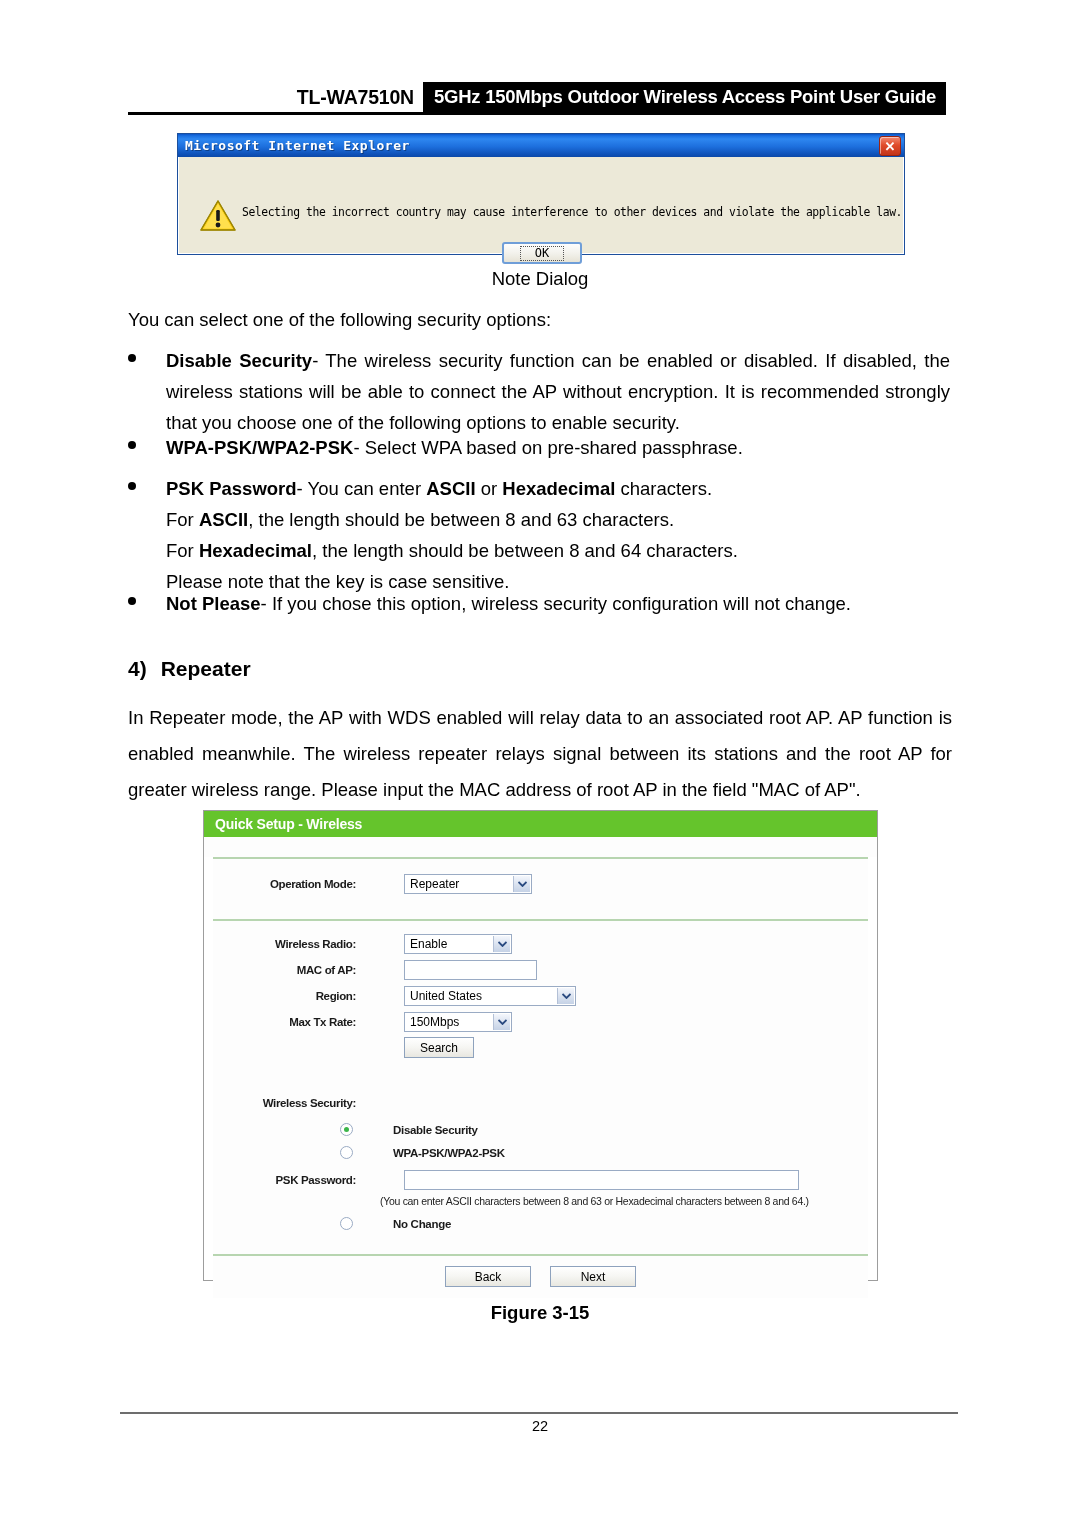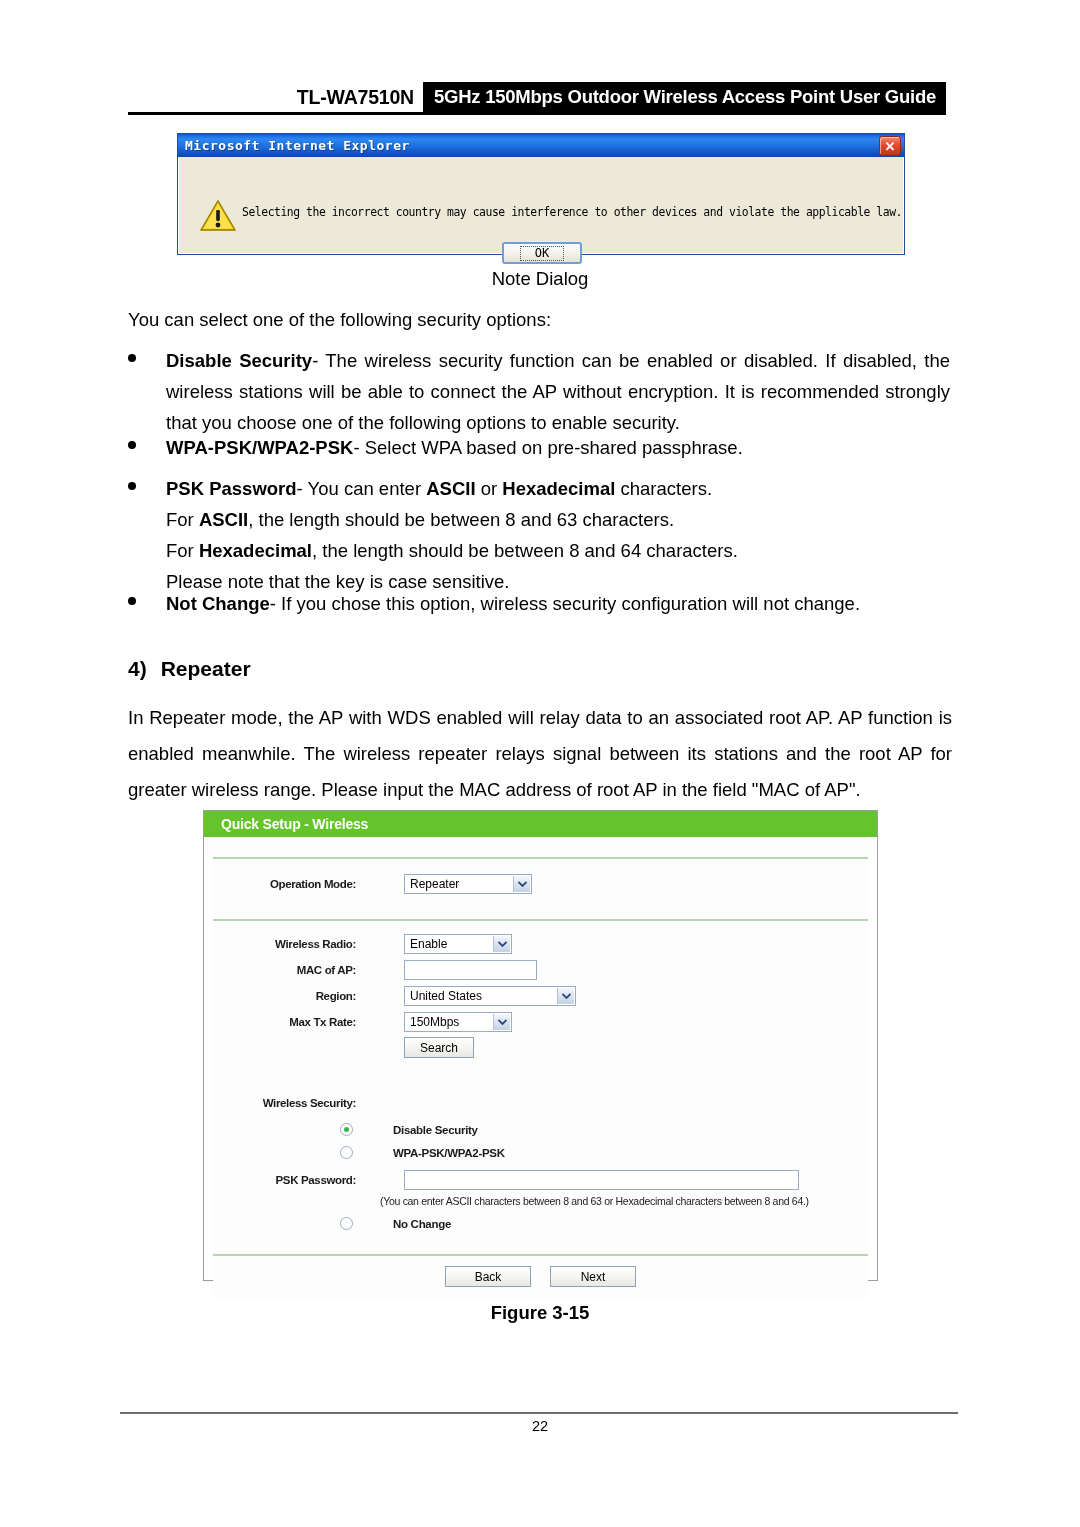--- a/index.html
+++ b/index.html
@@ -217,21 +217,21 @@
     font-family: "Liberation Sans", sans-serif;
   }
   .tp-title {
     height: 26px;
     background: #65c42c;
     color: #ffffff;
     font-size: 14px;
     font-weight: bold;
     display: flex;
     align-items: center;
-    padding-left: 17px;
+    padding-left: 11px;
     letter-spacing: -0.2px;
   }
   .tp-gap {
     height: 20px;
     background: #fdfdfd;
   }
   .tp-sect {
     border-top: 2px solid #b7d5b0;
     margin: 0 9px;
     background: #fdfdfd;
@@ -452,21 +452,21 @@
     <div>
       <span>For </span><b>Hexadecimal</b><span>, the length should be between 8 and 64 characters.</span>
     </div>
     <div>Please note that the key is case sensitive.</div>
   </div>
 </div>
 
 <div class="bullet-row" style="left:128px; top:588px; width:822px;">
   <span class="bullet-dot"></span>
   <div class="bullet-body">
-    <b>Not Change</b><span>- If you chose this option, wireless security configuration will not change.</span>
+    <b>Not Please</b><span>- If you chose this option, wireless security configuration will not change.</span>
   </div>
 </div>
 
 <div class="sec-head" style="left:128px; top:657px;">
   <span class="sec-num">4)</span><span>Repeater</span>
 </div>
 
 <div class="para just" style="left:128px; top:700px; width:824px; line-height:36px;">In Repeater mode, the AP with WDS enabled will relay data to an associated root AP. AP function is enabled meanwhile. The wireless repeater relays signal between its stations and the root AP for greater wireless range. Please input the MAC address of root AP in the field "MAC of AP".</div>
 
 <div class="tp-panel">

